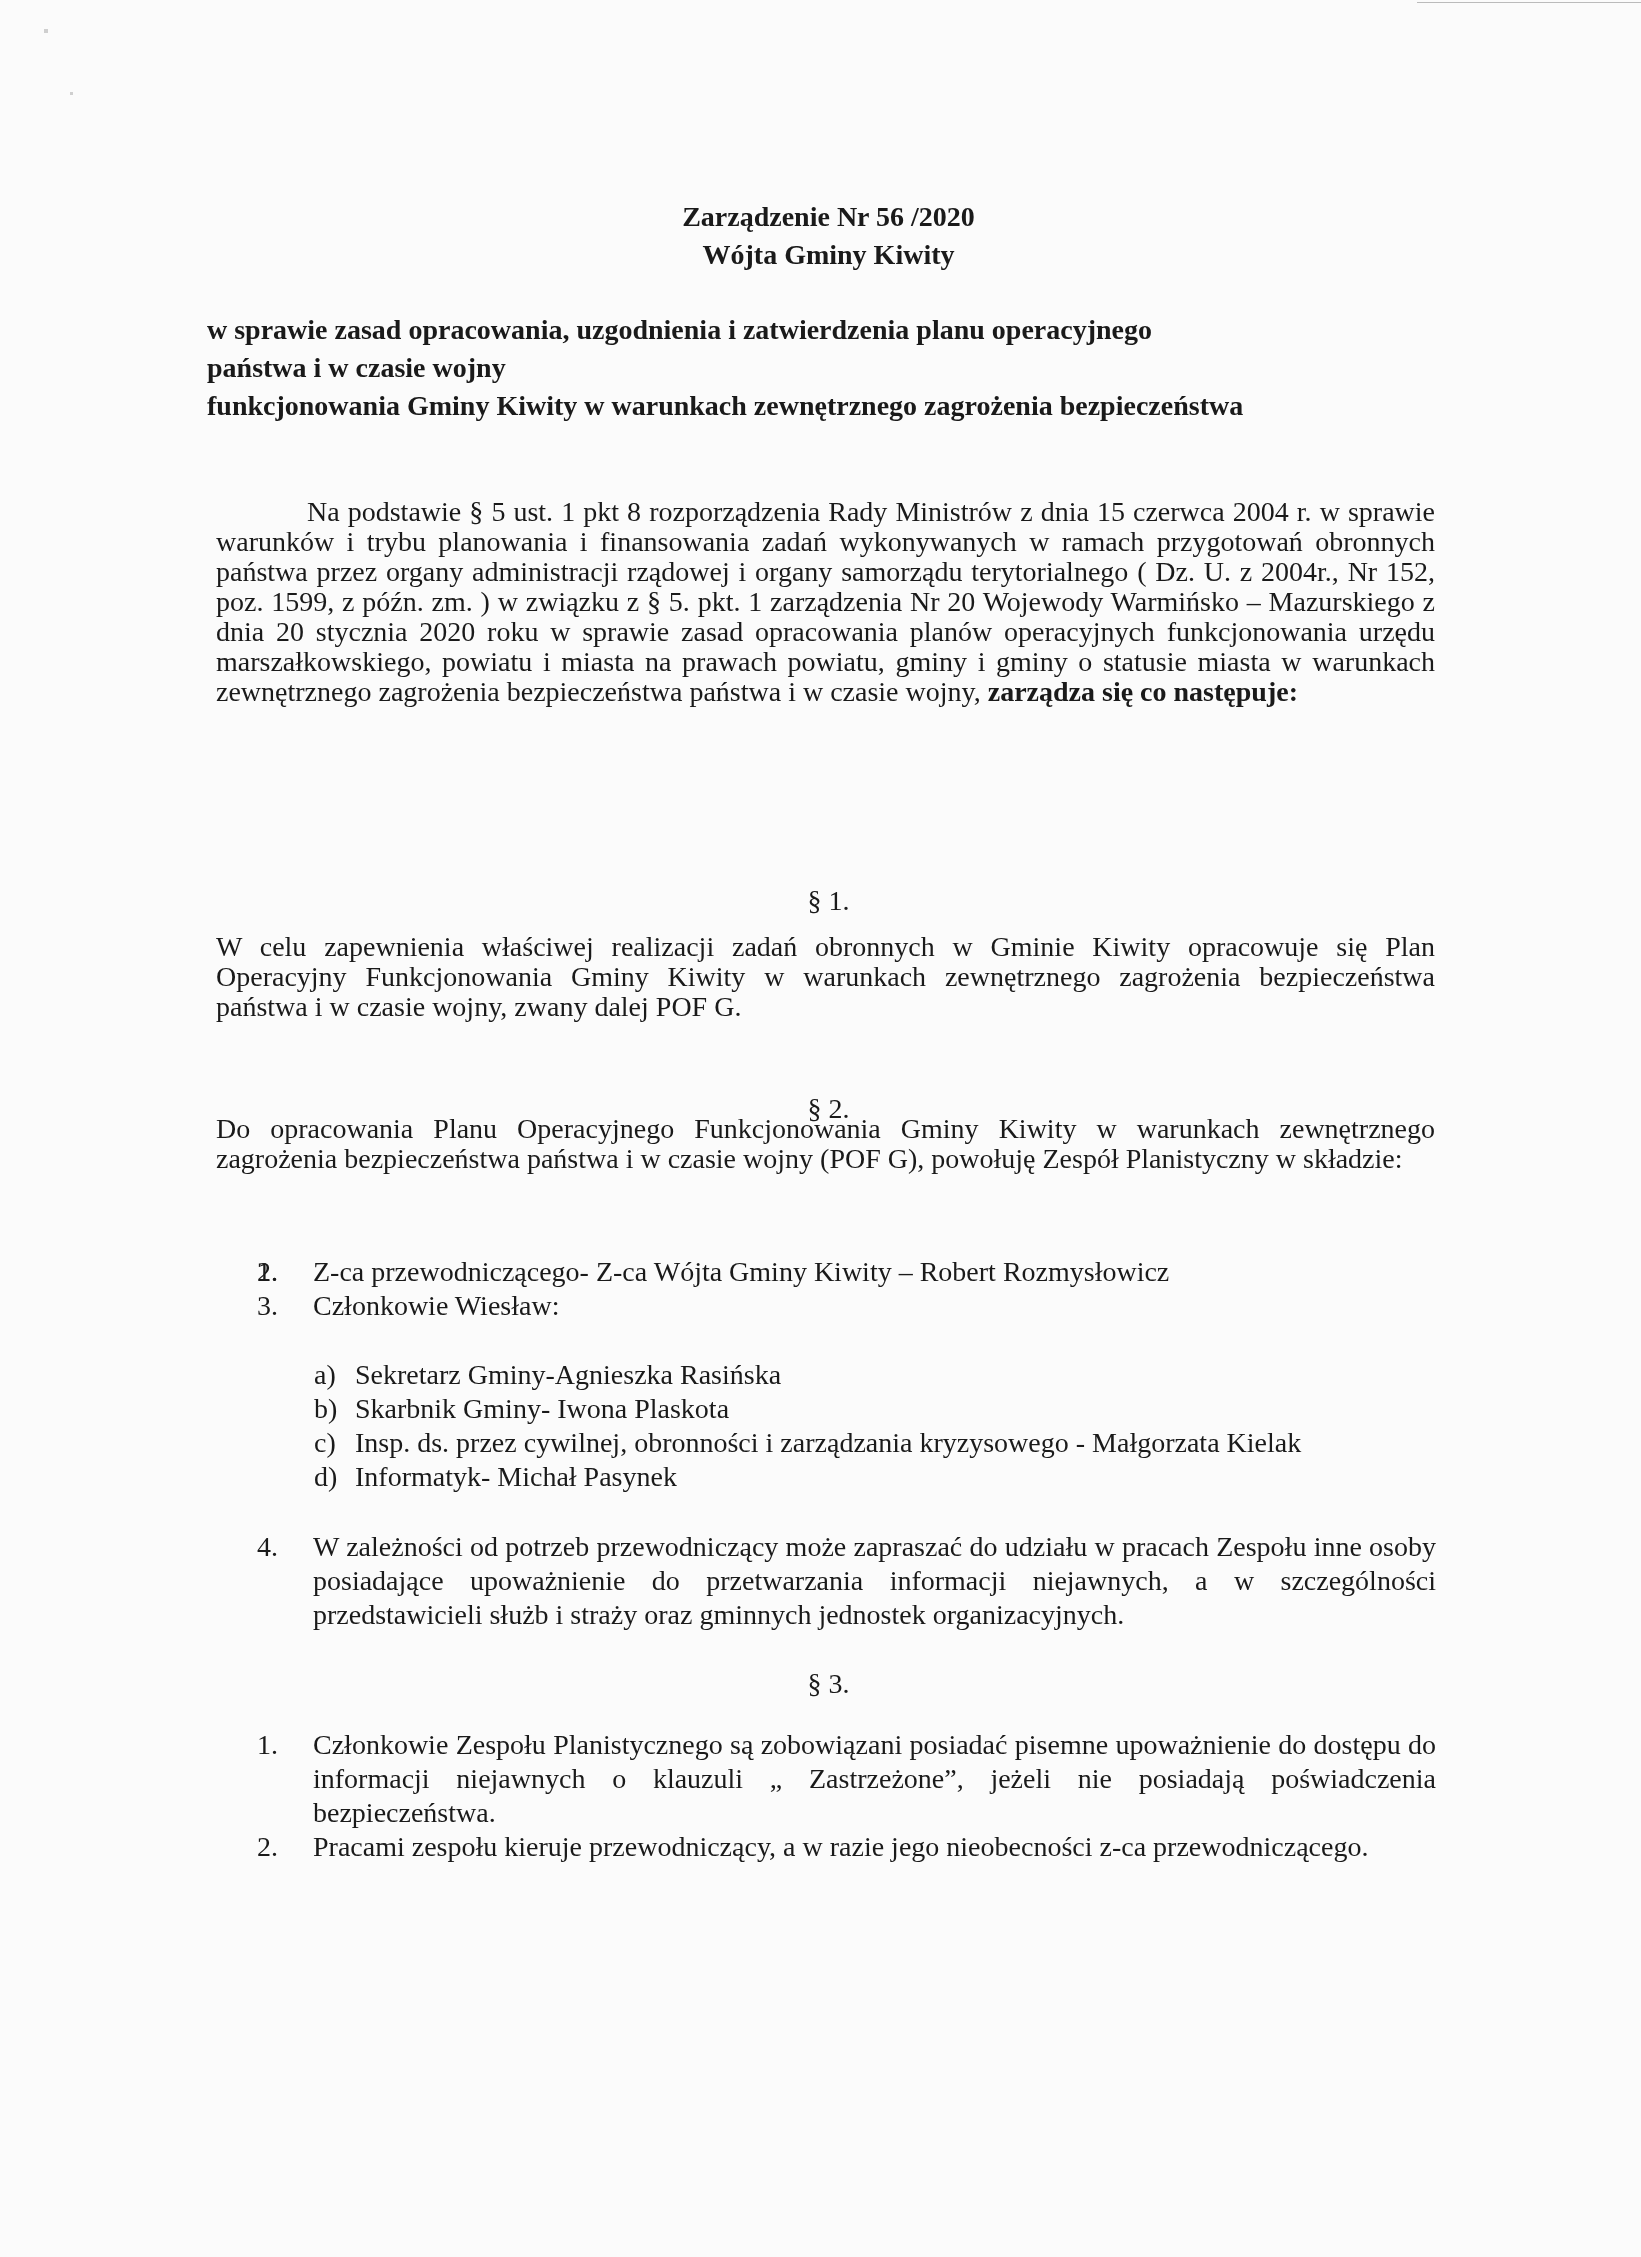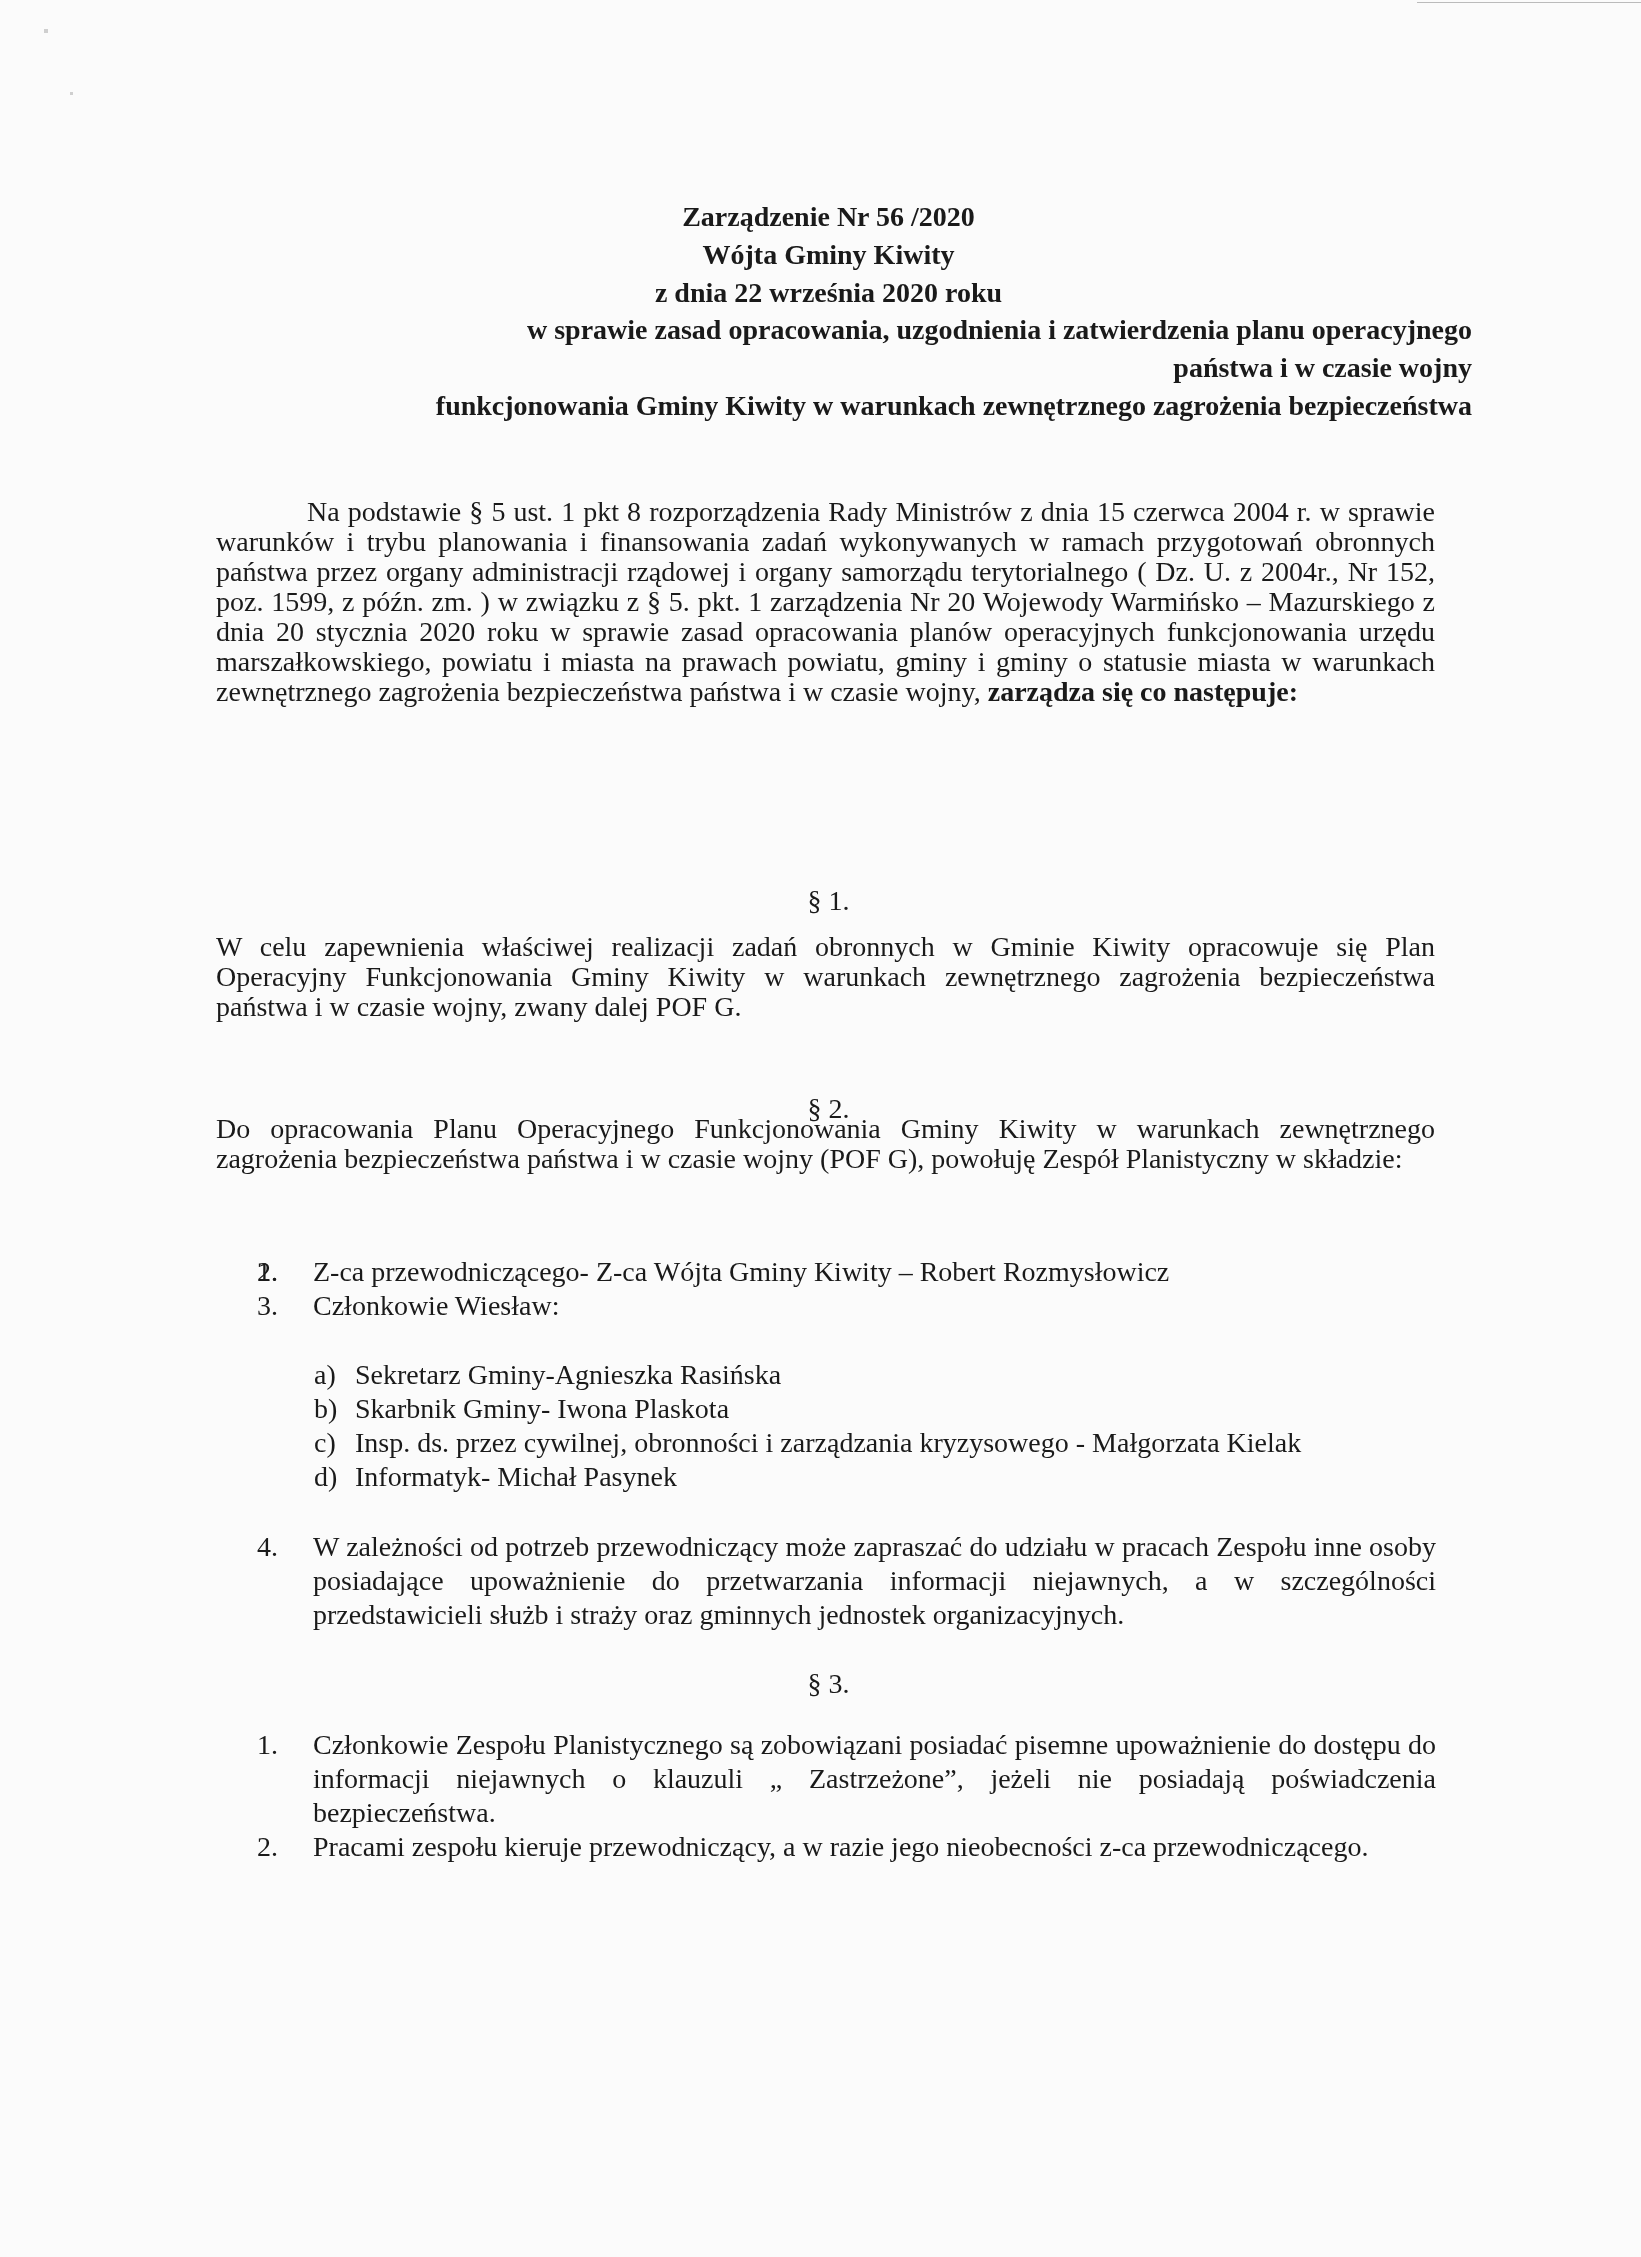--- a/index.html
+++ b/index.html
@@ -10,22 +10,22 @@
     overflow: hidden;
     font-family: "Liberation Serif", "DejaVu Serif", serif;
     color: #1a1a1a;
   }
   .page { position: absolute; left: 0; top: 0; width: 1641px; height: 2257px; margin-left: 27px; }
   .header {
     position: absolute; left: 174px; width: 1255px; top: 198px;
     text-align: center; font-weight: bold; font-size: 28px; line-height: 38px;
   }
   .subject {
-    position: absolute; left: 190px; width: 1255px; top: 311px;
-    text-align: right; font-weight: bold; font-size: 28px; line-height: 38px;
+    position: absolute; left: 180px; width: 1255px; top: 311px;
+    text-align: left; font-weight: bold; font-size: 28px; line-height: 38px;
   }
   .body-block {
     position: absolute; left: 189px; width: 1219px;
     font-size: 28px; line-height: 30px; text-align: justify;
   }
   .intro { top: 497px; }
   .intro p { margin: 0; text-indent: 91px; text-align: justify; }
   .bold { font-weight: bold; }
   .para-sign {
     position: absolute; left: 174px; width: 1255px; text-align: center;
@@ -55,21 +55,20 @@
 
 <div class="page">
   <div class="top-line"></div>
   <div class="scan-mark" style="left:17.4px;top:29px;width:3.9px;height:3.9px;"></div>
   <div class="scan-mark" style="left:43px;top:92px;width:2.9px;height:2.9px;"></div>
   <div class="scan-mark" style="left:1627px;top:2240px;width:4.8px;height:2.9px;background:#888;"></div>
 
   <div class="header">
     <div>Zarządzenie Nr  56 /2020</div>
     <div>Wójta Gminy Kiwity</div>
-    <div>z dnia  22 września 2020 roku</div>
   </div>
 
   <div class="subject">
     <div>w sprawie zasad opracowania, uzgodnienia i zatwierdzenia  planu operacyjnego</div>
     <div>państwa i w czasie wojny</div>
     <div>funkcjonowania Gminy Kiwity w warunkach zewnętrznego zagrożenia bezpieczeństwa</div>
   </div>
 
   <div class="body-block intro">
     <p><span>Na podstawie § 5 ust. 1 pkt 8 rozporządzenia Rady Ministrów  z dnia 15 czerwca 2004 r. w sprawie warunków i trybu planowania i finansowania zadań wykonywanych w ramach przygotowań obronnych państwa przez organy administracji rządowej i organy samorządu terytorialnego ( Dz. U. z 2004r.,  Nr 152, poz. 1599, z późn. zm. ) w związku z § 5. pkt. 1 zarządzenia Nr  20 Wojewody Warmińsko – Mazurskiego z dnia 20 stycznia 2020 roku w sprawie zasad opracowania planów operacyjnych funkcjonowania urzędu marszałkowskiego, powiatu i miasta na prawach powiatu, gminy i gminy o statusie miasta w warunkach zewnętrznego zagrożenia bezpieczeństwa państwa i w czasie wojny,</span>

